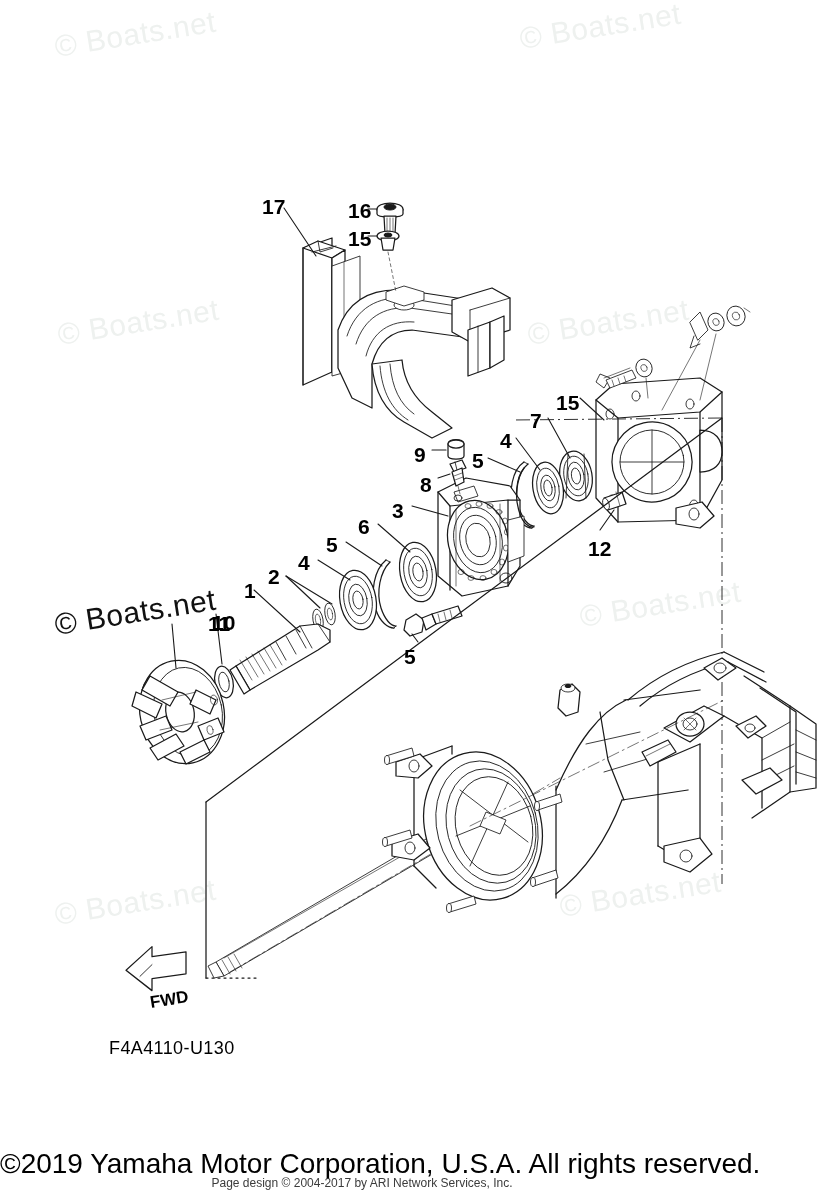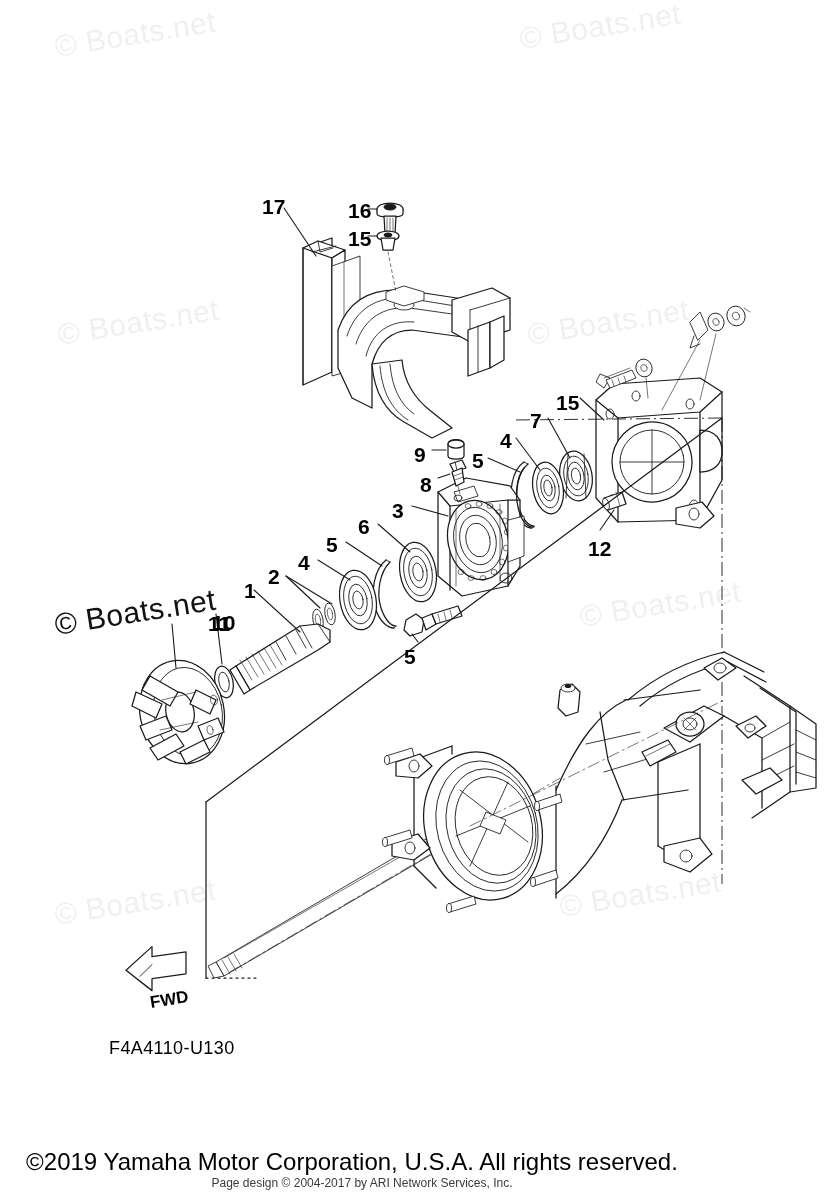--- a/index.html
+++ b/index.html
@@ -72,24 +72,23 @@
     margin-left: 15px;
   }
   
   #footer-main {
     position: absolute;
     left: 0;
     top: 1148px;
     width: 692px;
     text-align: center;
     font-family: "Liberation Sans", sans-serif;
-    font-size: 24px;
+    font-size: 28px;
     color: #000;
     white-space: nowrap;
-    margin-left: 6px;
   }
   #footer-sub {
     position: absolute;
     left: 0;
     top: 1176px;
     width: 724px;
     text-align: center;
     font-family: "Liberation Sans", sans-serif;
     font-size: 12px;
     color: #3b3b3b;

